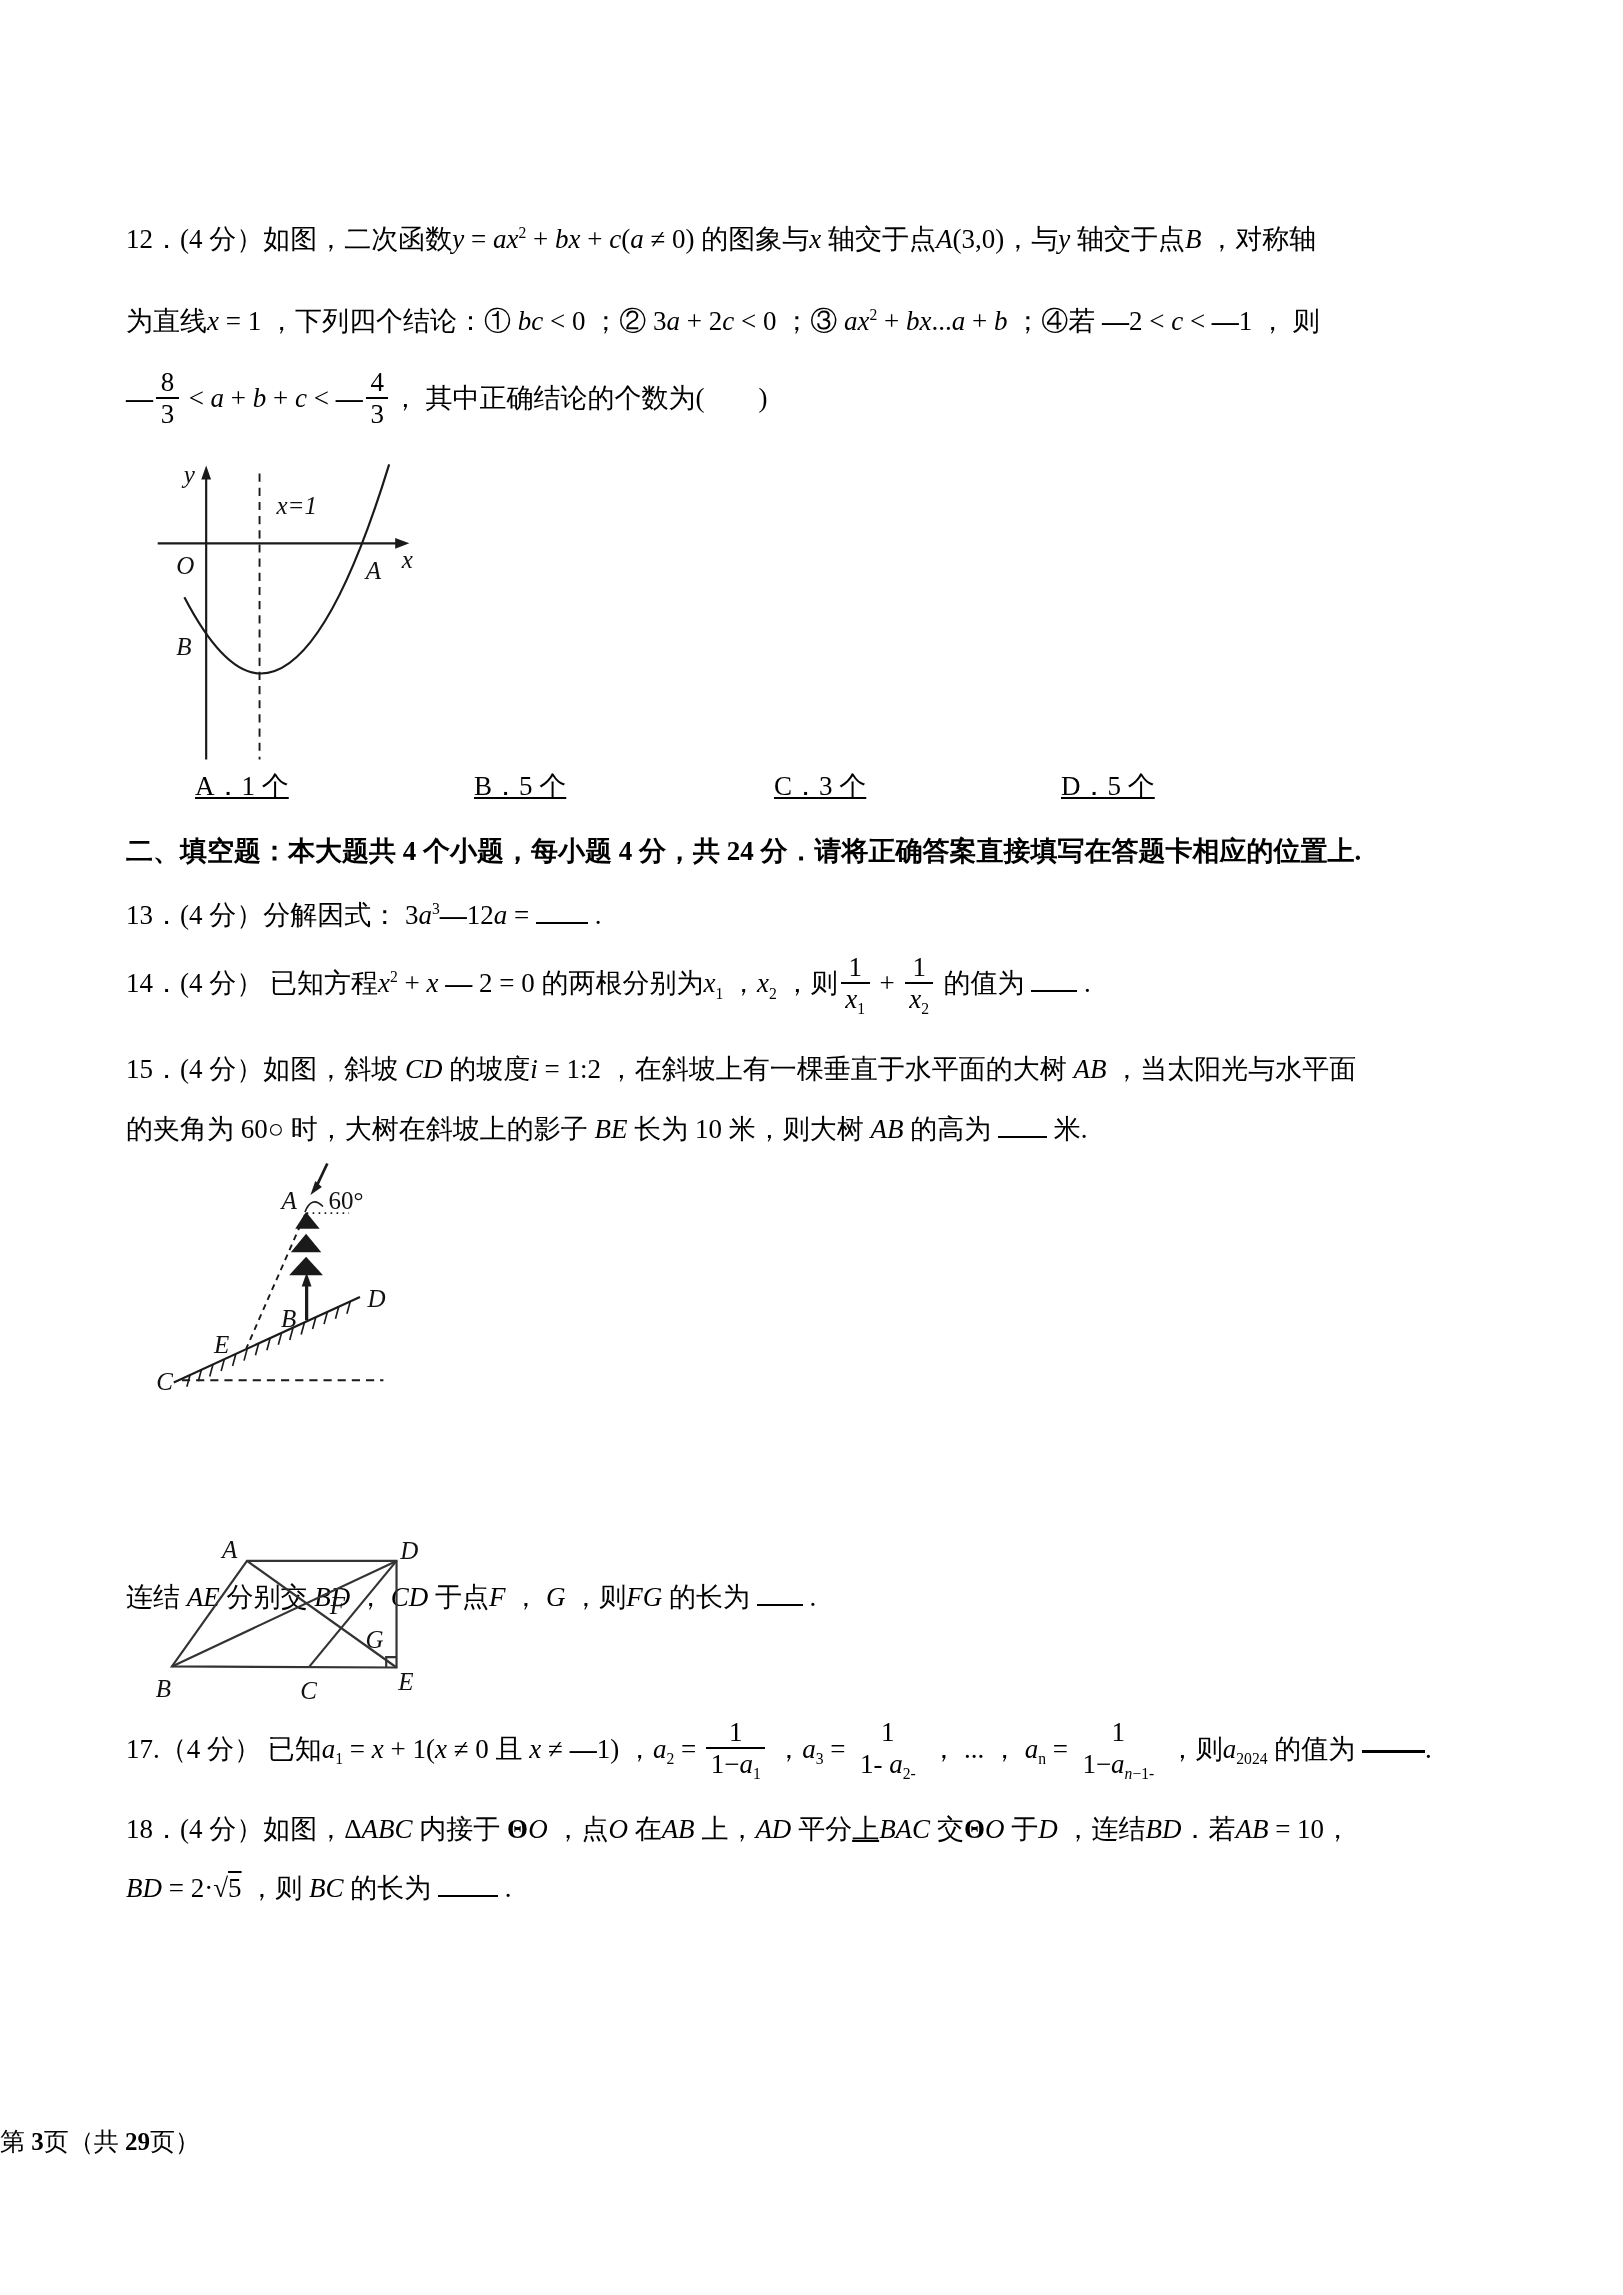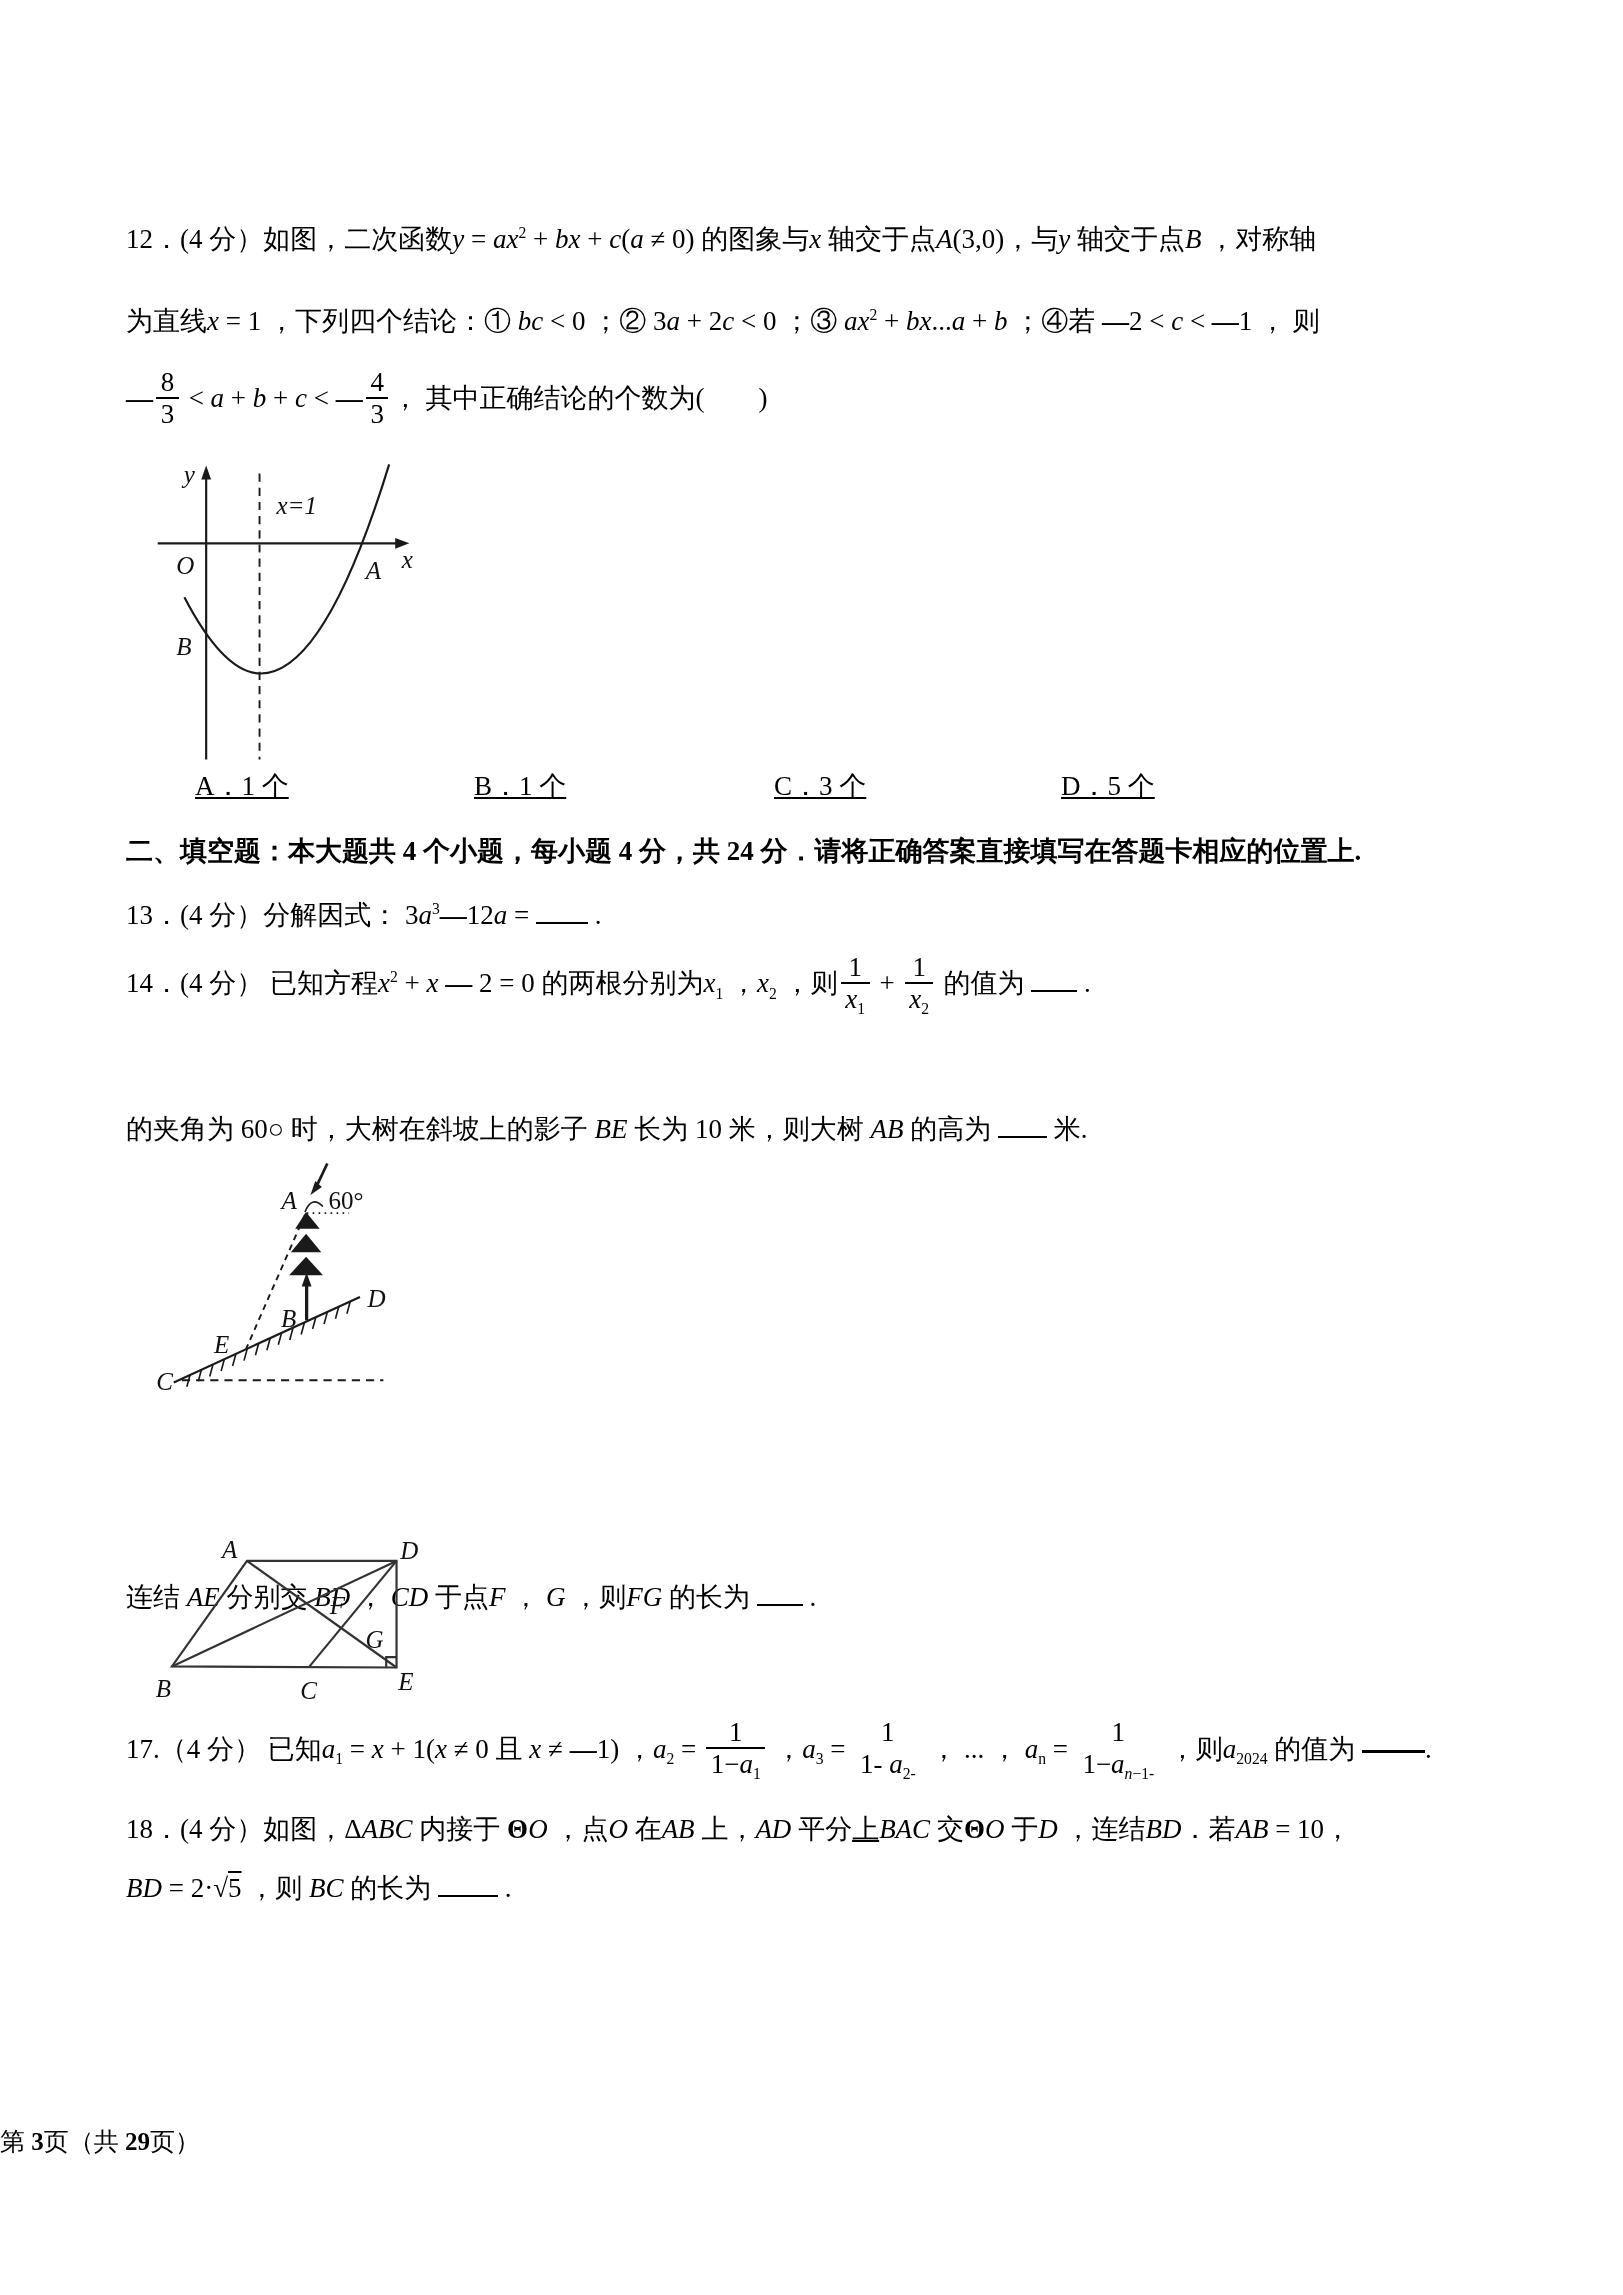--- a/index.html
+++ b/index.html
@@ -53,28 +53,29 @@
       <text x="56" y="42">y</text>
       <text x="42" y="210">O</text>
       <text x="226" y="99">x=1</text>
       <text x="390" y="218">A</text>
       <text x="456" y="198">x</text>
       <text x="42" y="358">B</text>
     </g>
   </svg>
 
   <span class="opt" style="left:195px">A．1 个</span>
-  <span class="opt" style="left:474px">B．1 个</span>
+  <span class="opt" style="left:474px">B．5 个</span>
   <span class="opt" style="left:774px">C．3 个</span>
   <span class="opt" style="left:1061px">D．5 个</span>
 
   <div class="line bold" style="top:833px">二、填空题：本大题共 4 个小题，每小题 4 分，共 24 分．请将正确答案直接填写在答题卡相应的位置上.</div>
 
   <div class="line" style="top:897px">13．(4 分）分解因式： 3<span class="it">a</span><sup>3</sup><span class="bd">—</span>12<span class="it">a</span> = <span class="blank" style="width: 52px;"></span> .</div>
   <div class="center-row" style="top:955px">14．(4 分） 已知方程<span class="it">x</span><sup>2</sup> + <span class="it">x</span> <span class="bd">—</span> 2 = 0 的两根分别为<span class="it">x</span><sub>1</sub> ，<span class="it">x</span><sub>2</sub> ，则<span class="frac"><span class="num">1</span><span class="den"><span class="it">x</span><sub>1</sub></span></span> + <span class="frac"><span class="num">1</span><span class="den"><span class="it">x</span><sub>2</sub></span></span> 的值为 <span class="blank" style="width: 46px;"></span> .</div>
+  <div class="line" style="top:1051px">15．(4 分）如图，斜坡 <span class="it">CD</span> 的坡度<span class="it">i</span> = 1:2 ，在斜坡上有一棵垂直于水平面的大树 <span class="it">AB</span> ，当太阳光与水平面</div>
   <div class="line" style="top:1111px">的夹角为 60<span class="circ">○</span> 时，大树在斜坡上的影子 <span class="it">BE</span> 长为 10 米，则大树 <span class="it">AB</span> 的高为 <span class="blank" style="width: 49px;"></span> 米.</div>
 
   <svg class="fig" style="left:152px;top:1157px;font-size:50px" width="245" height="245" viewBox="0 0 450 450">
     <g stroke="#1a1a1a" fill="none">
       <line x1="40" y1="414" x2="382" y2="257" stroke-width="4"></line>
       <line x1="55" y1="410" x2="425" y2="410" stroke-width="3.5" stroke-dasharray="15 11"></line>
       <path stroke-width="3" d="M70,400 l-6,22 M91,390 l-6,22 M112,381 l-6,22 M133,371 l-6,22 M154,362 l-6,22 M175,352 l-6,22 M196,342 l-6,22 M217,333 l-6,22 M238,323 l-6,22 M259,314 l-6,22 M280,304 l-6,22 M301,294 l-6,22 M322,285 l-6,22 M343,275 l-6,22 M364,266 l-6,22"></path>
       <line x1="281" y1="106" x2="173" y2="352" stroke-width="3.5" stroke-dasharray="11 9"></line>
       <line x1="284" y1="226" x2="284" y2="300" stroke-width="6"></line>
       <line x1="322" y1="12" x2="303" y2="52" stroke-width="5"></line>

